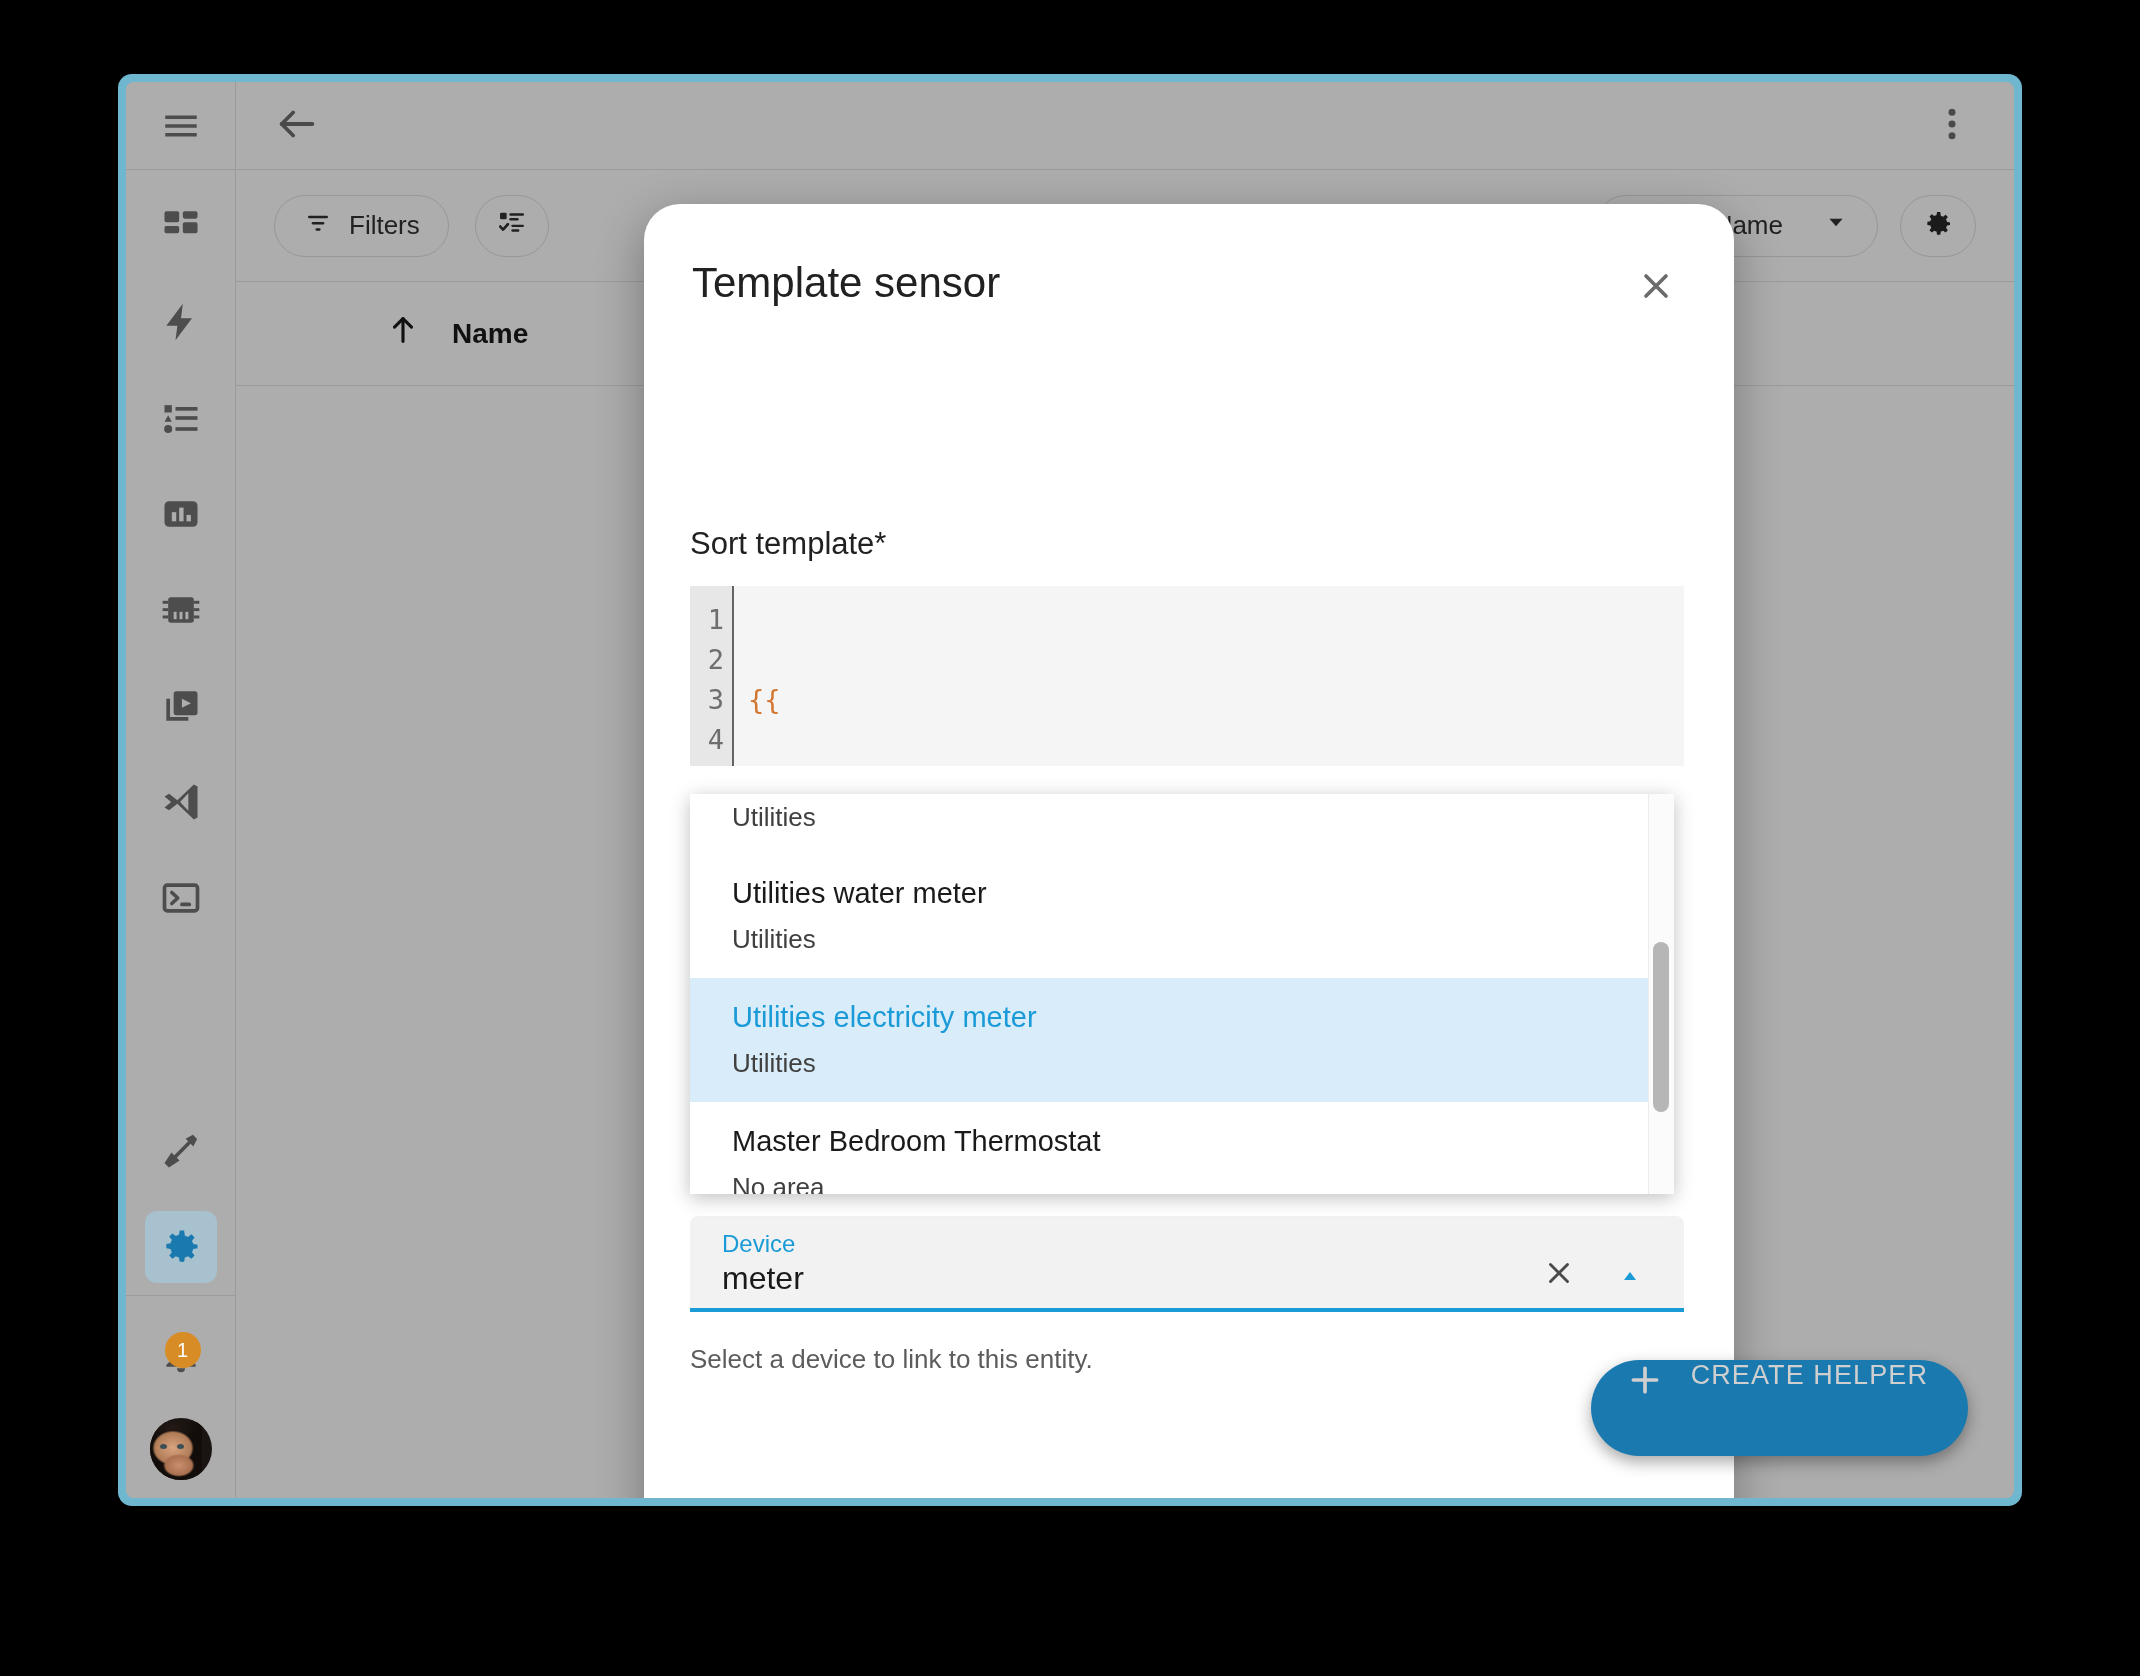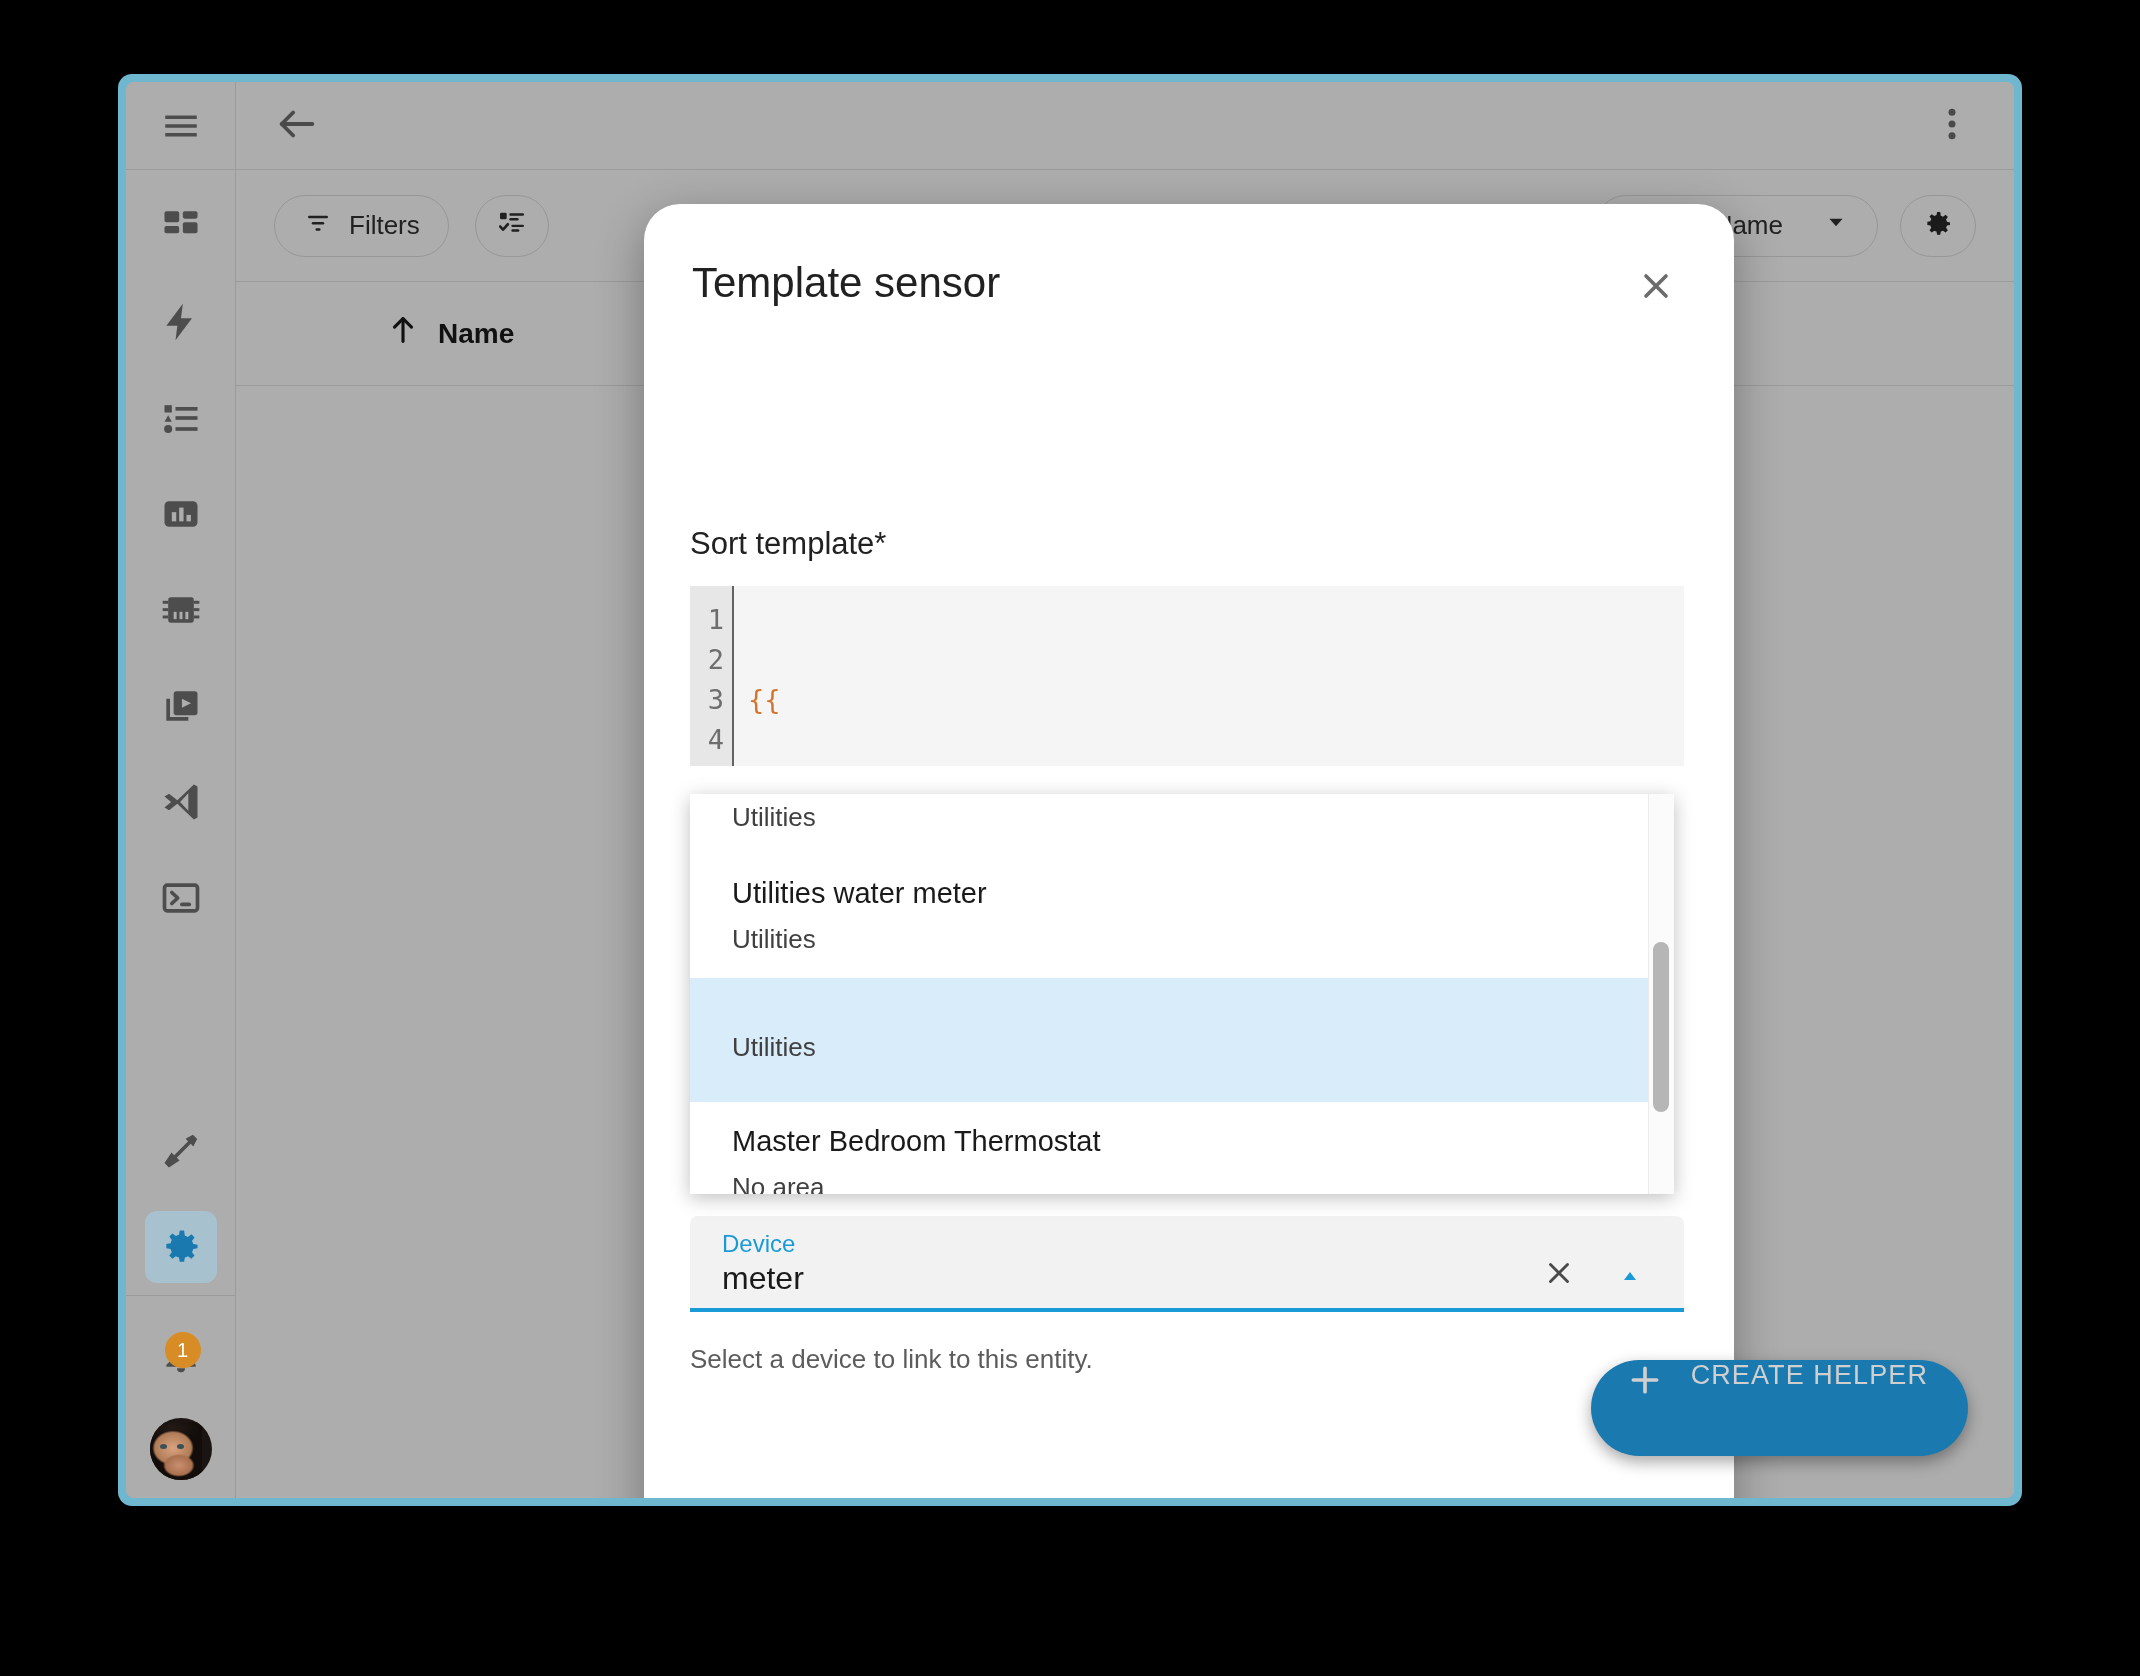--- a/index.html
+++ b/index.html
@@ -119,21 +119,21 @@
   #sort-btn { gap: 40px; }
   #settings-pill {
     width: 76px; height: 62px; border: 1px solid #979797; border-radius: 32px;
     display: flex; align-items: center; justify-content: center; color: #1b1b1b;
   }
 
   #table-head {
     height: 104px; display: flex; align-items: center;
     border-bottom: 1px solid #9b9b9b;
   }
-  #col-name { display: inline-flex; align-items: center; gap: 18px; margin-left: 150px; font-size: 28px; color: #111; font-weight: 700; }
+  #col-name { display: inline-flex; align-items: center; gap: 32px; margin-left: 150px; font-size: 28px; color: #111; font-weight: 700; }
 
   
   #fab {
     position: absolute; right: 46px; bottom: 42px;
     height: 96px; border-radius: 48px;
     background: #1a7ab0; color: #cfcfcf;
     display: flex; align-items: flex-start; gap: 26px;
     padding: 0 40px 0 34px;
     font-size: 27px; letter-spacing: 1.1px;
     box-shadow: 0 6px 16px rgba(0,0,0,.35);
@@ -476,20 +476,21 @@
 
       <div id="dropdown">
         <div class="dd-item partial">
           <div class="dd-secondary">Utilities</div>
         </div>
         <div class="dd-item">
           <div class="dd-primary">Utilities water meter</div>
           <div class="dd-secondary">Utilities</div>
         </div>
         <div class="dd-item selected">
+          <div class="dd-primary">Utilities electricity meter</div>
           <div class="dd-secondary">Utilities</div>
         </div>
         <div class="dd-item">
           <div class="dd-primary">Master Bedroom Thermostat</div>
           <div class="dd-secondary">No area</div>
         </div>
         <div id="dd-scroll-track">
           <div id="dd-scroll-thumb"></div>
         </div>
       </div>

